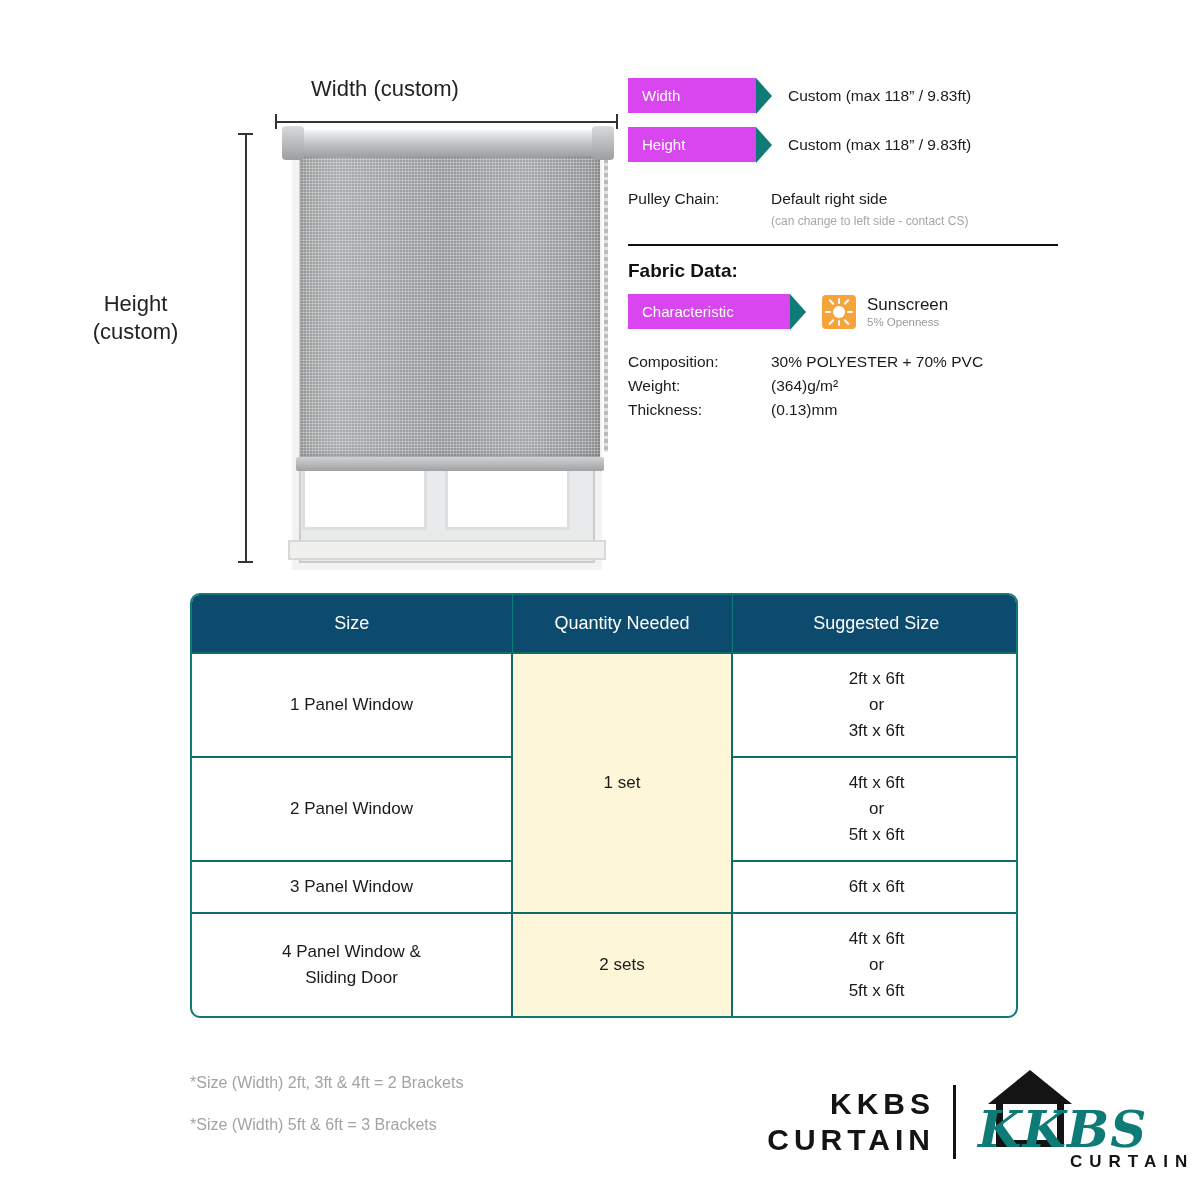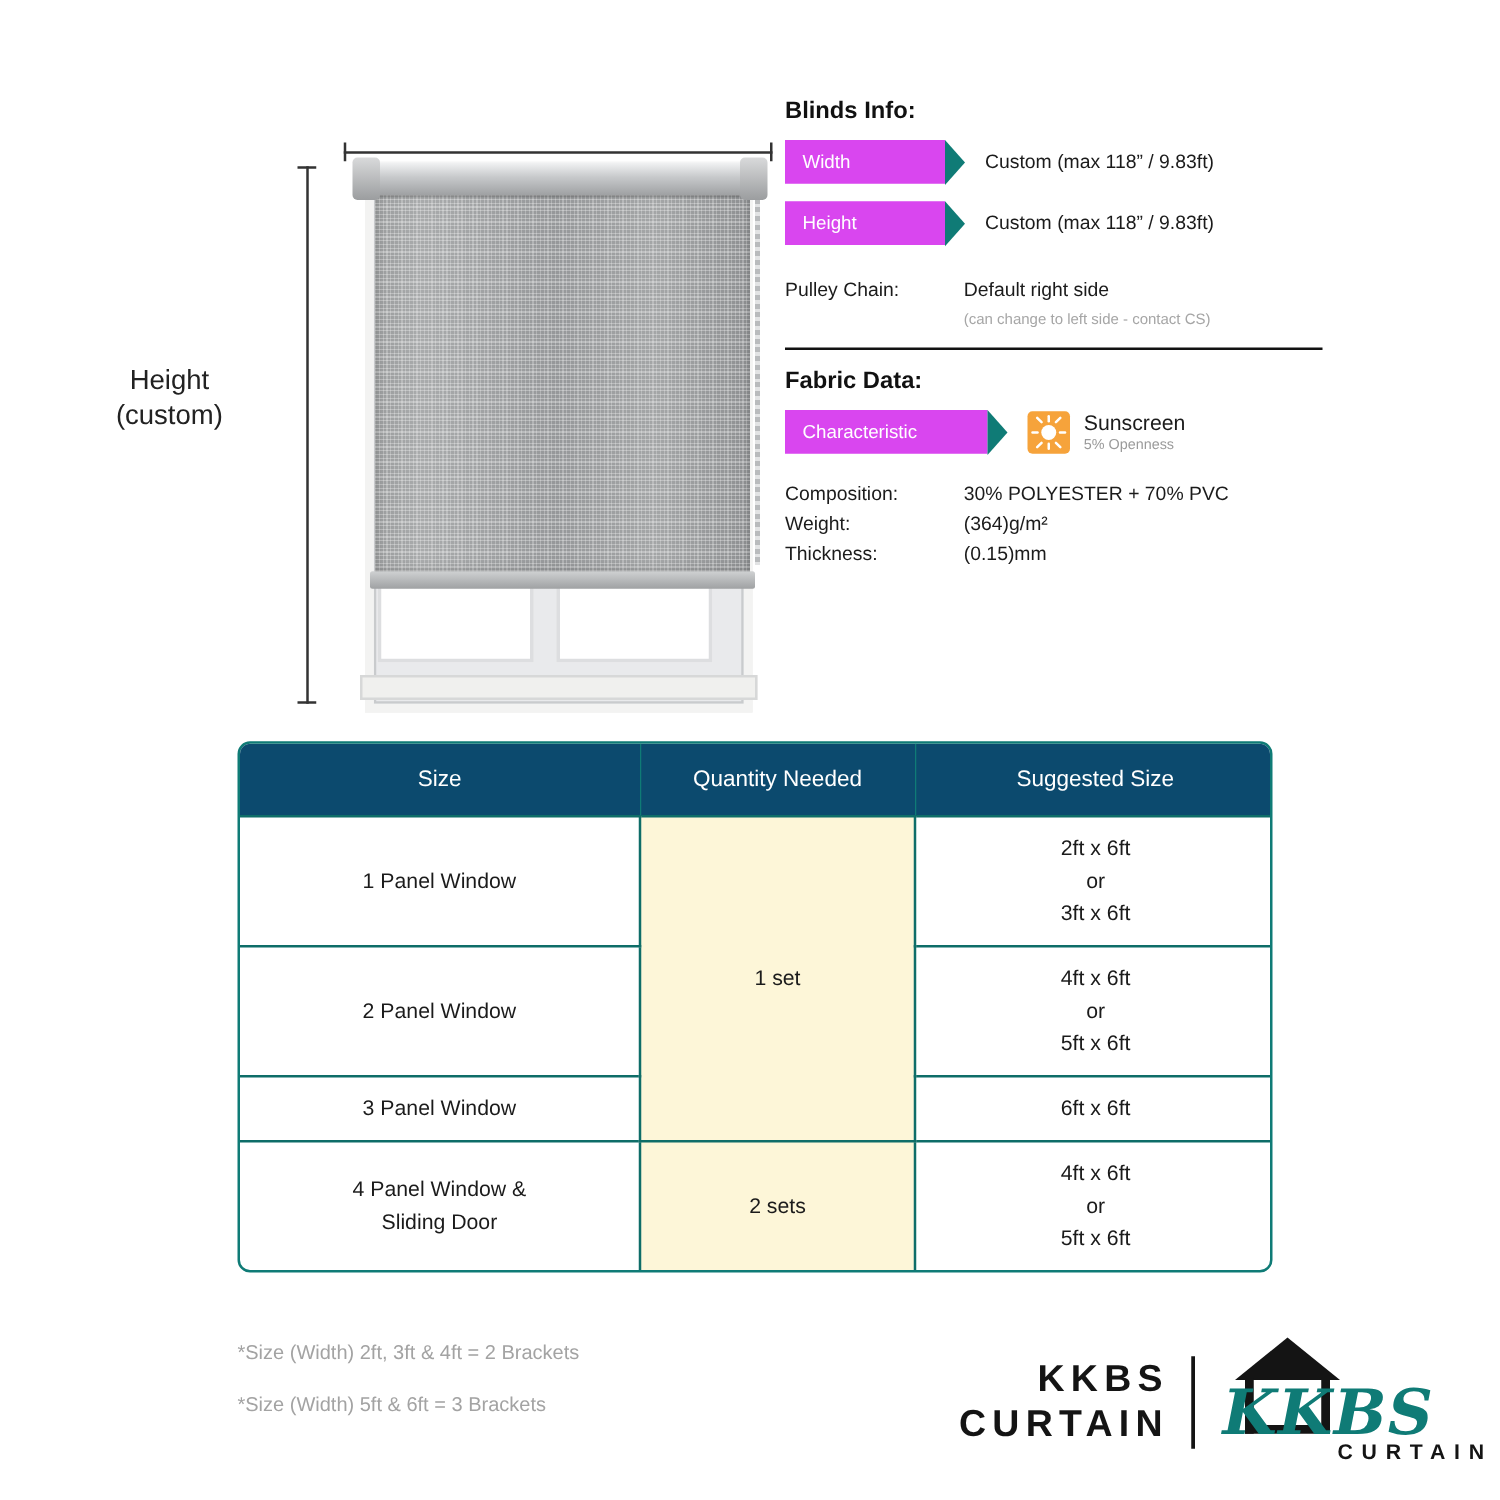--- a/index.html
+++ b/index.html
@@ -423,20 +423,21 @@
     color: #141414;
     font-weight: bold;
   }
 </style>
 </head>
 <body>
 
 <div class="top">
 
   <div class="diagram">
+    <div class="width-label">Width (custom)</div>
     <div class="height-label">
       <span>Height</span><br>
       <span>(custom)</span>
     </div>
 
     <div class="dim-top">
       <div class="bar"></div>
       <div class="cap l"></div>
       <div class="cap r"></div>
     </div>
@@ -455,21 +456,20 @@
       <div class="fabric"></div>
       <div class="fabric-bottom-bar"></div>
       <div class="chain"></div>
       <div class="headrail"></div>
       <div class="bracket l"></div>
       <div class="bracket r"></div>
     </div>
   </div>
 
   <div class="info">
-    <h3>Blinds Info:</h3>
 
     <div class="arrow-row">
       <div class="arrow-tag">Width</div>
       <div class="arrow-val">Custom (max 118” / 9.83ft)</div>
     </div>
 
     <div class="arrow-row">
       <div class="arrow-tag">Height</div>
       <div class="arrow-val">Custom (max 118” / 9.83ft)</div>
     </div>
@@ -513,21 +513,21 @@
     <div class="kv">
       <div class="k">Composition:</div>
       <div class="v">30% POLYESTER + 70% PVC</div>
     </div>
     <div class="kv">
       <div class="k">Weight:</div>
       <div class="v">(364)g/m²</div>
     </div>
     <div class="kv">
       <div class="k">Thickness:</div>
-      <div class="v">(0.15)mm</div>
+      <div class="v">(0.13)mm</div>
     </div>
   </div>
 </div>
 
 <div class="table-wrap">
   <table>
     <colgroup>
       <col class="col1">
         <col class="col2">
         <col class="col3">

